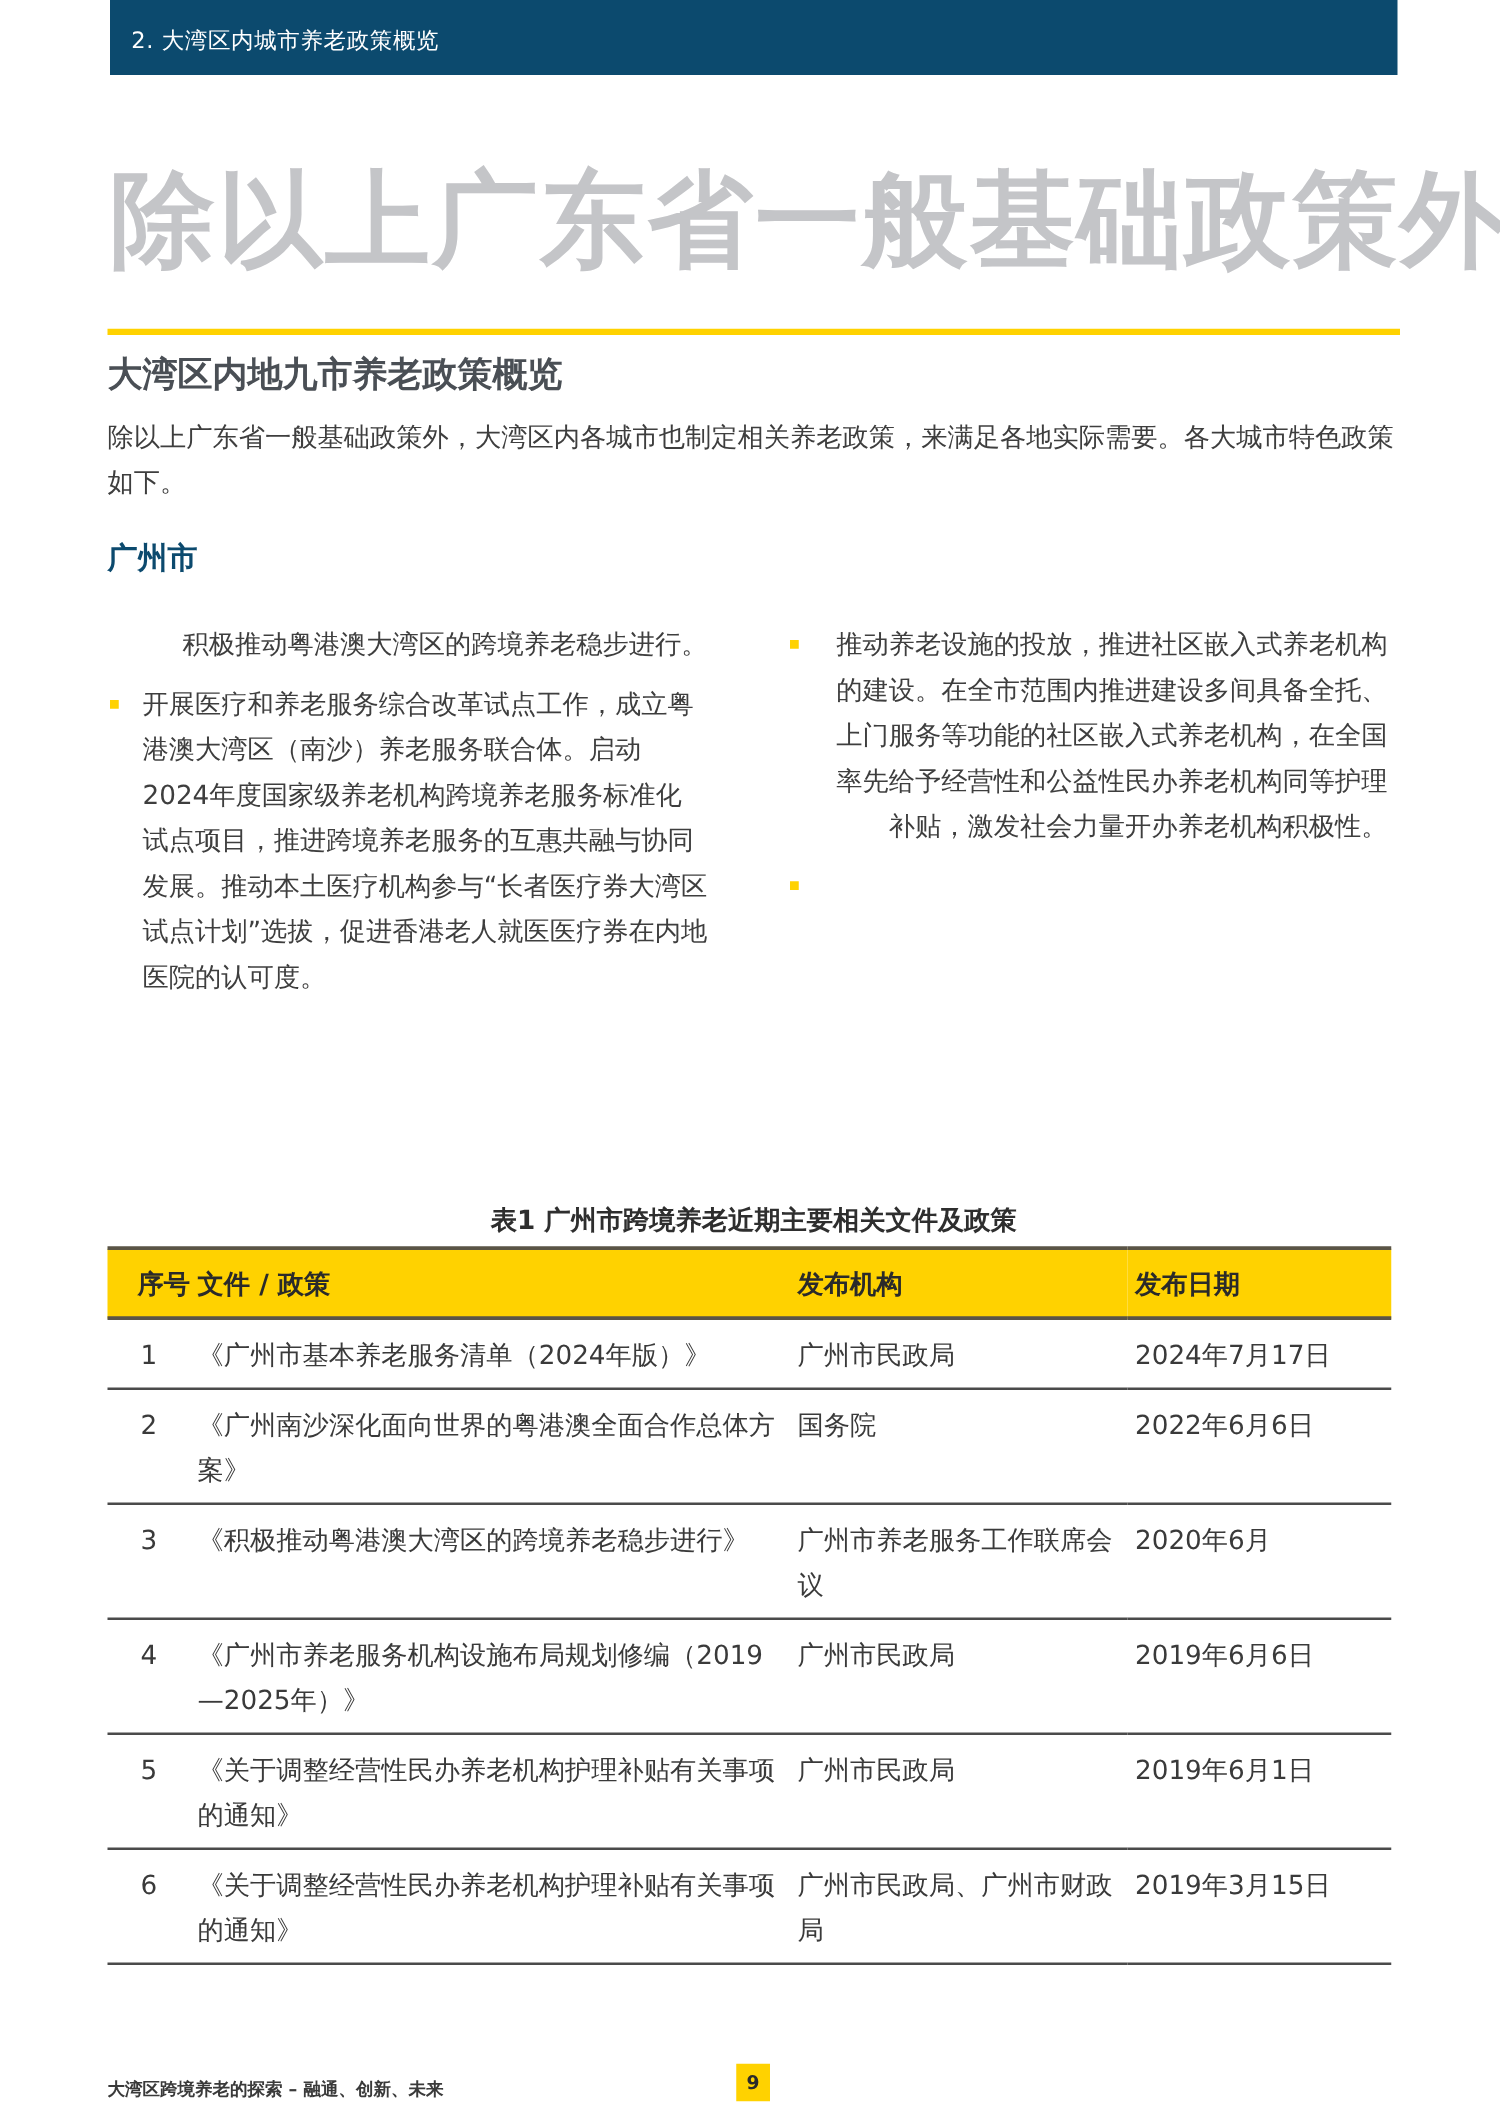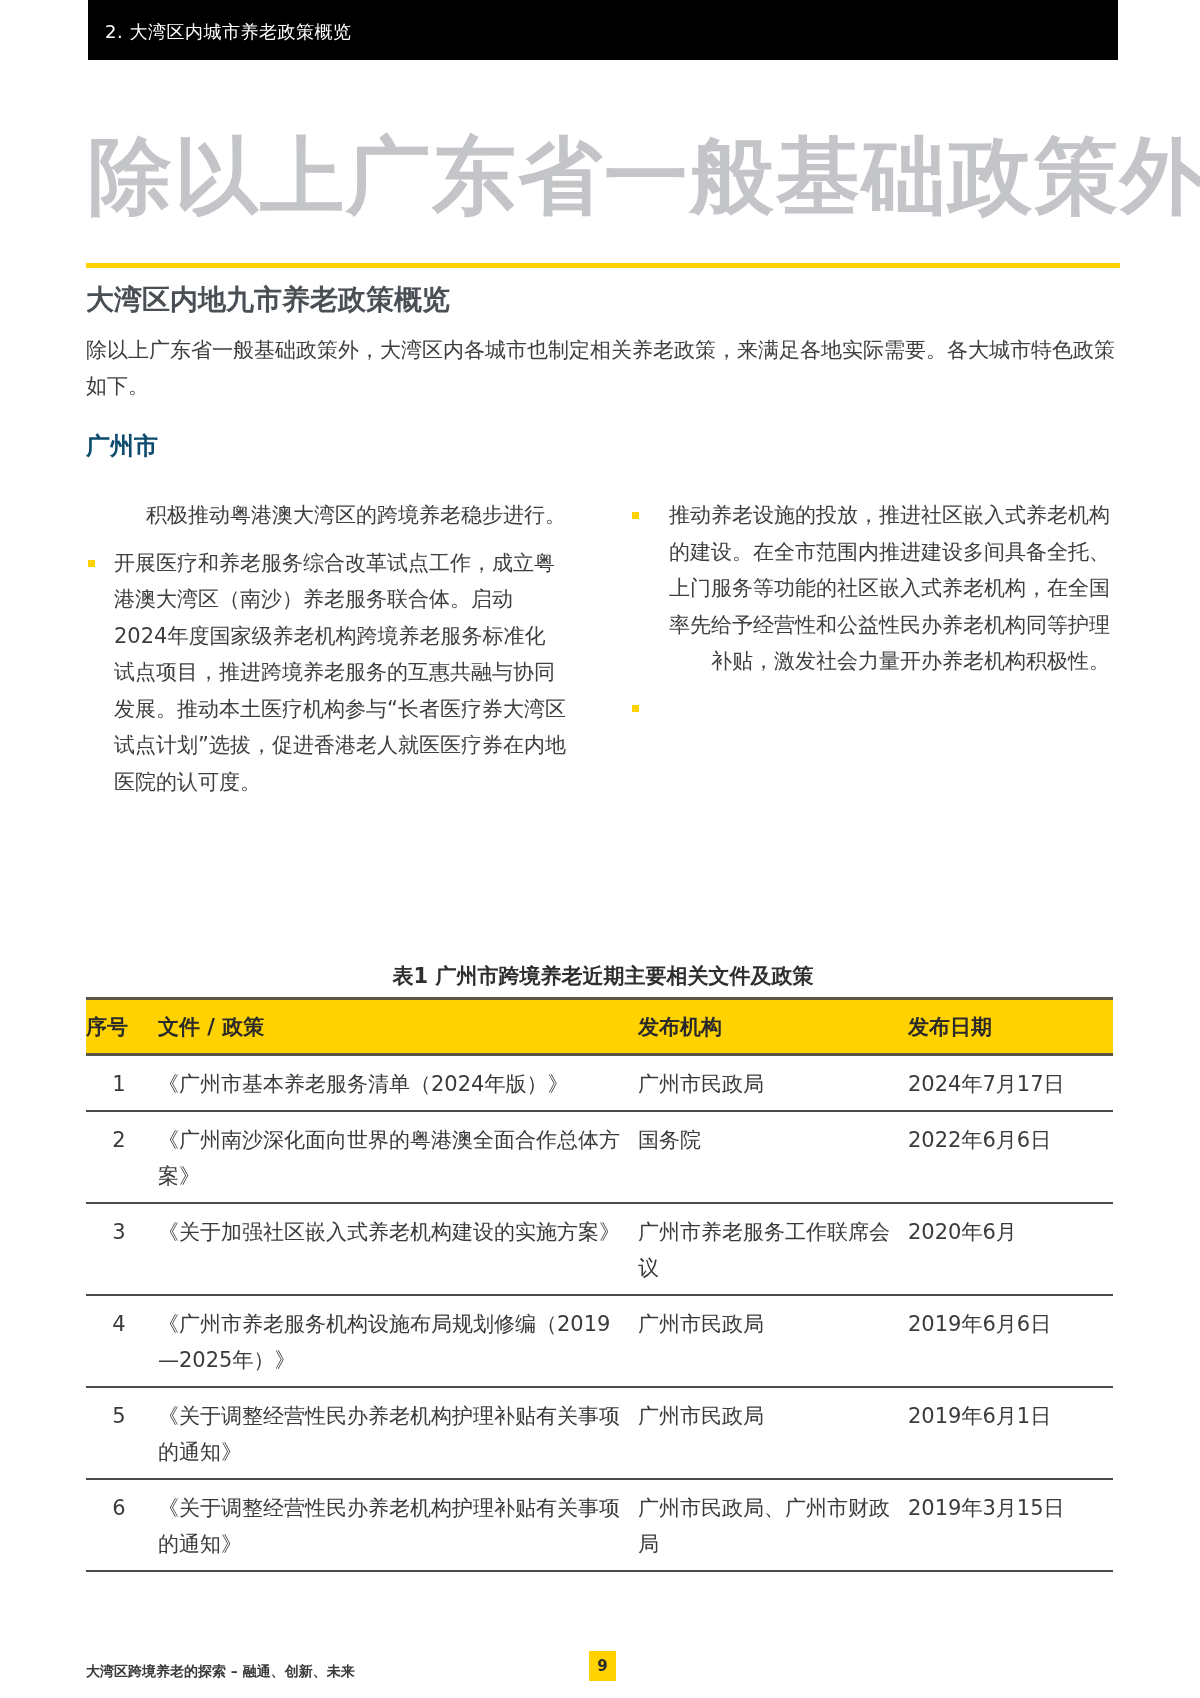--- a/index.html
+++ b/index.html
@@ -1,21 +1,21 @@
 <!DOCTYPE html>
 <html><head>
   <meta charset="utf-8">
   <style>
     * { box-sizing: border-box; margin: 0; padding: 0; }
     html, body { width: 1200px; height: 1698px; background: #ffffff; overflow: hidden; }
     body { position: relative; font-family: "DejaVu Sans", "Liberation Sans", sans-serif; color: #3a3a3a; }
 
     .section-banner {
       position: absolute; left: 88px; top: 0; width: 1030px; height: 60px;
-      background: #000000;
+      background: #0c4a6e;
     }
     .section-banner span {
       position: absolute; left: 17px; top: 20px; font-size: 18px; color: #ffffff; letter-spacing: 0.5px;
     }
 
     .page-title {
       position: absolute; left: 88px; top: 128px; width: 1040px;
       font-size: 84px; font-weight: bold; color: #c4c5c8; line-height: 96px; letter-spacing: 2px;
       white-space: nowrap;
     }
@@ -59,21 +59,21 @@
     table.policy th {
       text-align: left; font-weight: bold; color: #2a2a2a; height: 56px; padding: 12px 6px;
       border-top: 3px solid #5a5446; border-bottom: 3px solid #5a5446;
       font-size: 21px; vertical-align: middle;
     }
     table.policy td {
       vertical-align: top; padding: 10px 6px 8px 6px; line-height: 36px;
       border-bottom: 2px solid #4a4a4a;
     }
     table.policy td.num { text-align: center; width: 66px; }
-    table.policy th.num { width: 66px; text-align: left; padding: 0; }
+    table.policy th.num { width: 66px; text-align: right; padding: 0; }
     table.policy .c-doc { width: 480px; }
     table.policy .c-org { width: 270px; }
     table.policy .c-date { width: 211px; }
     table.policy tr.single td { height: 55px; }
     table.policy tr.double td { height: 89px; }
 
     .footer-text {
       position: absolute; left: 86px; top: 1663px; font-size: 14px; font-weight: bold; color: #3a3a3a;
     }
     .page-badge {
@@ -133,21 +133,21 @@
       <td class="c-date">2024年7月17日</td>
     </tr>
     <tr class="double">
       <td class="num">2</td>
       <td class="c-doc">《广州南沙深化面向世界的粤港澳全面合作总体方案》</td>
       <td class="c-org">国务院</td>
       <td class="c-date">2022年6月6日</td>
     </tr>
     <tr class="double">
       <td class="num">3</td>
-      <td class="c-doc">《关于加强社区嵌入式养老机构建设的实施方案》</td>
+      <td class="c-doc">《积极推动粤港澳大湾区的跨境养老稳步进行》</td>
       <td class="c-org">广州市养老服务工作联席会议</td>
       <td class="c-date">2020年6月</td>
     </tr>
     <tr class="double">
       <td class="num">4</td>
       <td class="c-doc">《广州市养老服务机构设施布局规划修编（2019—2025年）》</td>
       <td class="c-org">广州市民政局</td>
       <td class="c-date">2019年6月6日</td>
     </tr>
     <tr class="double">

